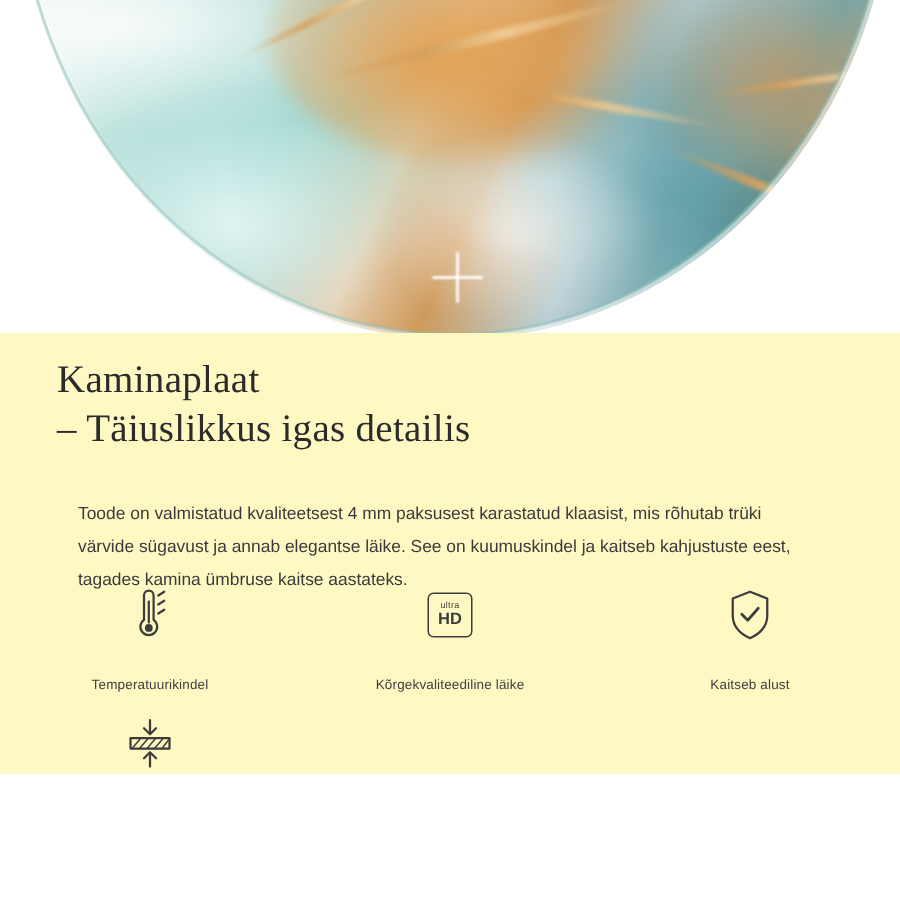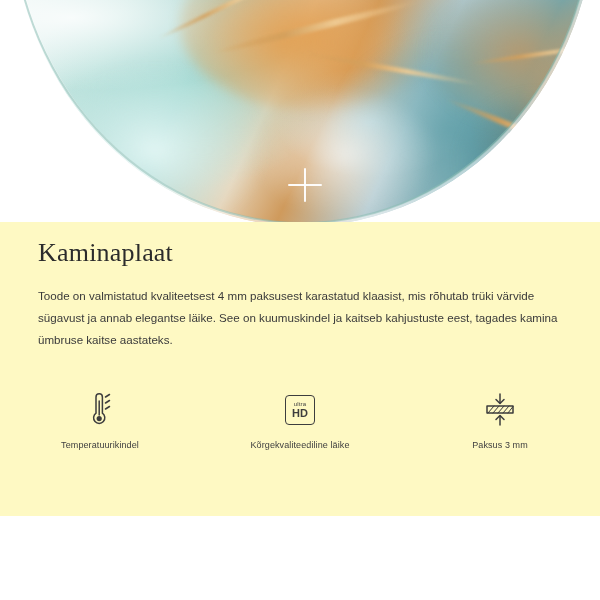--- a/index.html
+++ b/index.html
@@ -132,21 +132,21 @@
     padding: 14px 40px 0 38px;
     font-family: "Liberation Serif", serif;
     font-weight: 400;
     font-size: 26px;
     line-height: 33px;
     color: #2b2b2b;
     letter-spacing: 0.2px;
   }
   .headline .line2 { display: block; }
   .body-copy {
-    margin: 0;
+    margin: 14px;
     padding: 16px 40px 0 38px;
     font-size: 11.6px;
     line-height: 22px;
     color: #3a3a3a;
   }
 
   
   .features {
     position: absolute;
     left: 0;
@@ -163,21 +163,21 @@
     align-items: center;
     justify-content: flex-start;
   }
   .feature-icon {
     height: 44px;
     display: flex;
     align-items: center;
     justify-content: flex-end;
   }
   .feature-label {
-    margin-top: 8px;
+    margin-top: 19px;
     font-size: 9px;
     color: #404040;
     text-align: center;
     letter-spacing: 0.1px;
   }
   .ultrahd-box {
     width: 28px;
     height: 28px;
     border: 1.6px solid #3d3d3d;
     border-radius: 4px;
@@ -220,20 +220,21 @@
     <div class="plate-mask">
       <div class="plate-shape"></div>
       <div class="plate-edge"></div>
     </div>
     <div class="hero-glint"></div>
   </div>
 
   <div class="content">
     <h1 class="headline">
       <span>Kaminaplaat</span>
+      <span class="line2">– Täiuslikkus igas detailis</span>
     </h1>
     <p class="body-copy">Toode on valmistatud kvaliteetsest 4 mm paksusest karastatud klaasist, mis rõhutab trüki värvide sügavust ja annab elegantse läike. See on kuumuskindel ja kaitseb kahjustuste eest, tagades kamina ümbruse kaitse aastateks.</p>
   </div>
 
   <div class="features">
 
     <div class="feature">
       <div class="feature-icon">
         <svg width="34" height="38" viewBox="0 0 34 38" fill="none" stroke="#3d3d3d" stroke-width="1.5" stroke-linecap="round">
           <path d="M13 6a3.2 3.2 0 0 1 6.4 0v16.2a5.6 5.6 0 1 1-6.4 0z"></path>
@@ -250,20 +251,29 @@
     <div class="feature">
       <div class="feature-icon">
         <div class="ultrahd-box">
           <span class="u1">ultra</span>
           <span class="u2">HD</span>
         </div>
       </div>
       <div class="feature-label">Kõrgekvaliteediline läike</div>
     </div>
 
+    <div class="feature">
+      <div class="feature-icon">
+        <svg width="32" height="38" viewBox="0 0 32 38" fill="none" stroke="#3d3d3d" stroke-width="1.5" stroke-linejoin="round" stroke-linecap="round">
+          <path d="M16 3.5 4.5 8v11.5c0 7.2 5 12 11.5 15 6.5-3 11.5-7.8 11.5-15V8z"></path>
+          <polyline points="10.5,18.5 14.5,22.5 21.5,14.5" stroke-width="1.8"></polyline>
+        </svg>
+      </div>
+      <div class="feature-label">Kaitseb alust</div>
+    </div>
 
 
 
     <div class="feature">
       <div class="feature-icon">
         <svg width="38" height="38" viewBox="0 0 38 38" fill="none" stroke="#3d3d3d" stroke-width="1.5" stroke-linecap="round" stroke-linejoin="round">
           <line x1="19" y1="3" x2="19" y2="12"></line>
           <polyline points="15,8.5 19,12.5 23,8.5"></polyline>
           <rect x="6" y="15" width="26" height="7"></rect>
           <path d="M7 22 13 15M12 22 18 15M17 22 23 15M22 22 28 15M27 22 32 15.5" stroke-width="1"></path>

